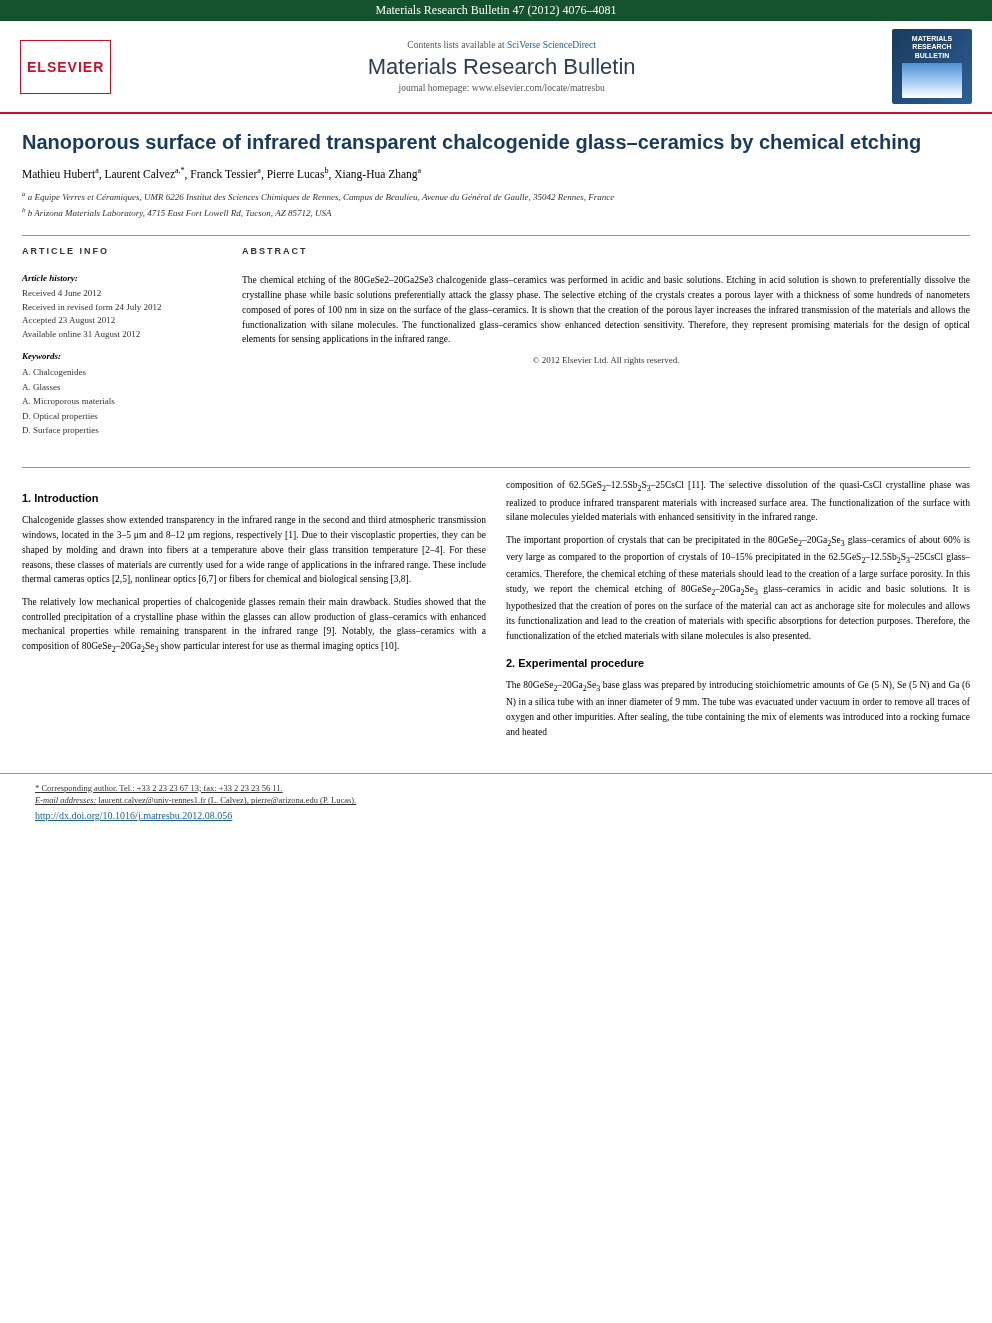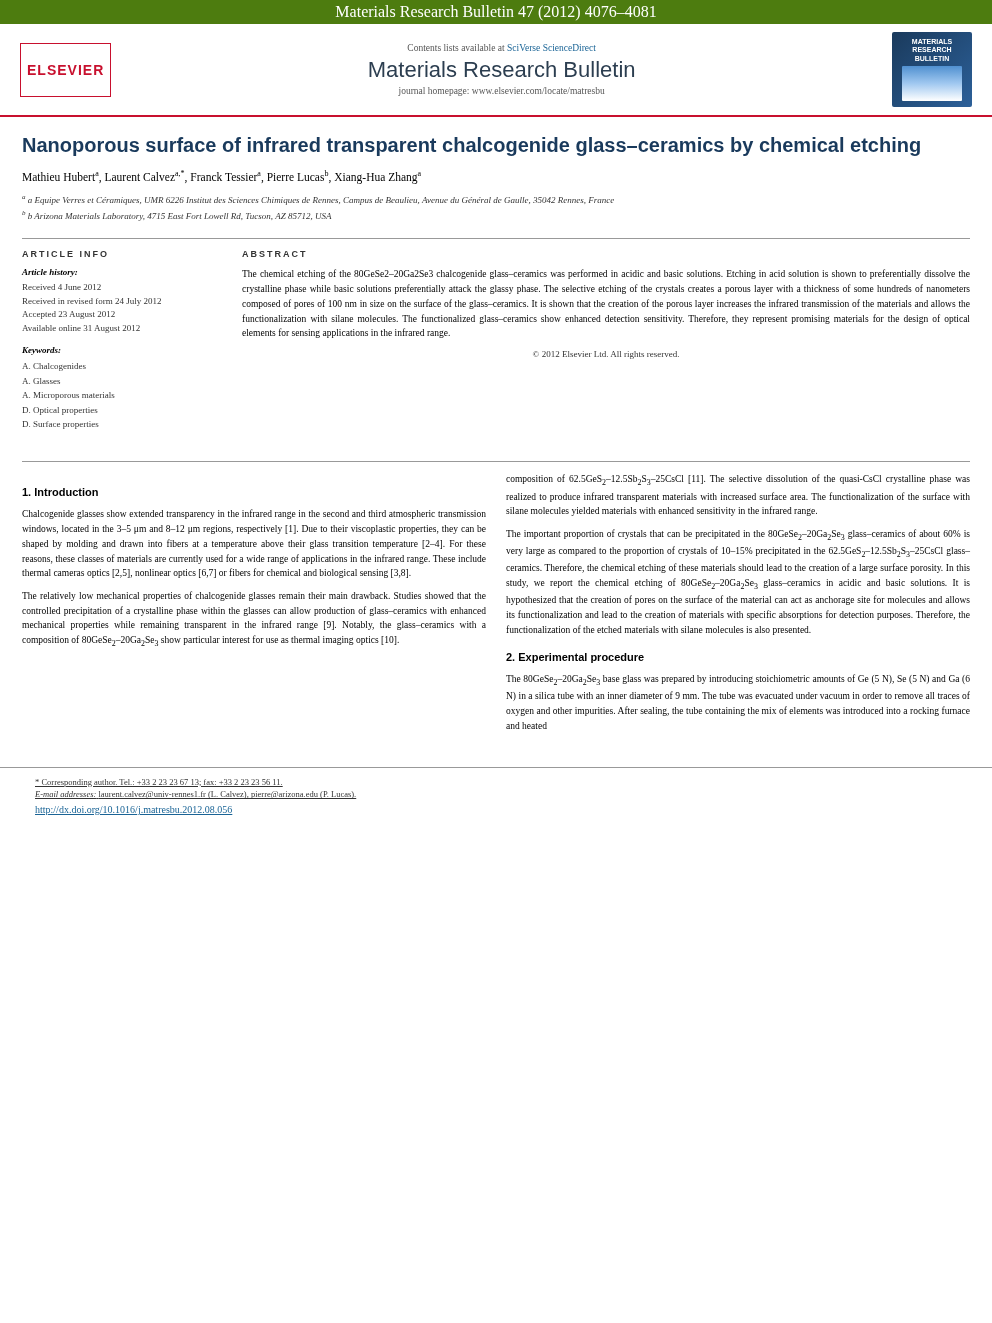--- a/index.html
+++ b/index.html
@@ -7,24 +7,24 @@
       font-family: 'Times New Roman', Times, serif;
       background: #fff;
       color: #000;
       font-size: 11px;
       width: 992px;
       min-height: 1323px;
     }
 
     
     .top-banner {
-      background: #4d7c0f;
+      background: #14532d;
       text-align: center;
       padding: 3px 0;
-      font-size: 16px;
+      font-size: 12px;
       color: #fff;
     }
 
     
     .journal-header {
       border-bottom: 2px solid #c8102e;
       padding: 8px 20px;
       display: flex;
       align-items: center;
       justify-content: space-between;
@@ -159,21 +159,21 @@
     .article-info {
       width: 200px;
       flex-shrink: 0;
     }
 
     .section-heading {
       font-size: 9px;
       font-weight: bold;
       letter-spacing: 2px;
       color: #333;
-      margin-bottom: 8px;
+      margin-bottom: 17px;
       font-family: Arial, sans-serif;
     }
 
     .info-subsection {
       margin-bottom: 10px;
     }
 
     .info-label {
       font-size: 9px;
       font-style: italic;

